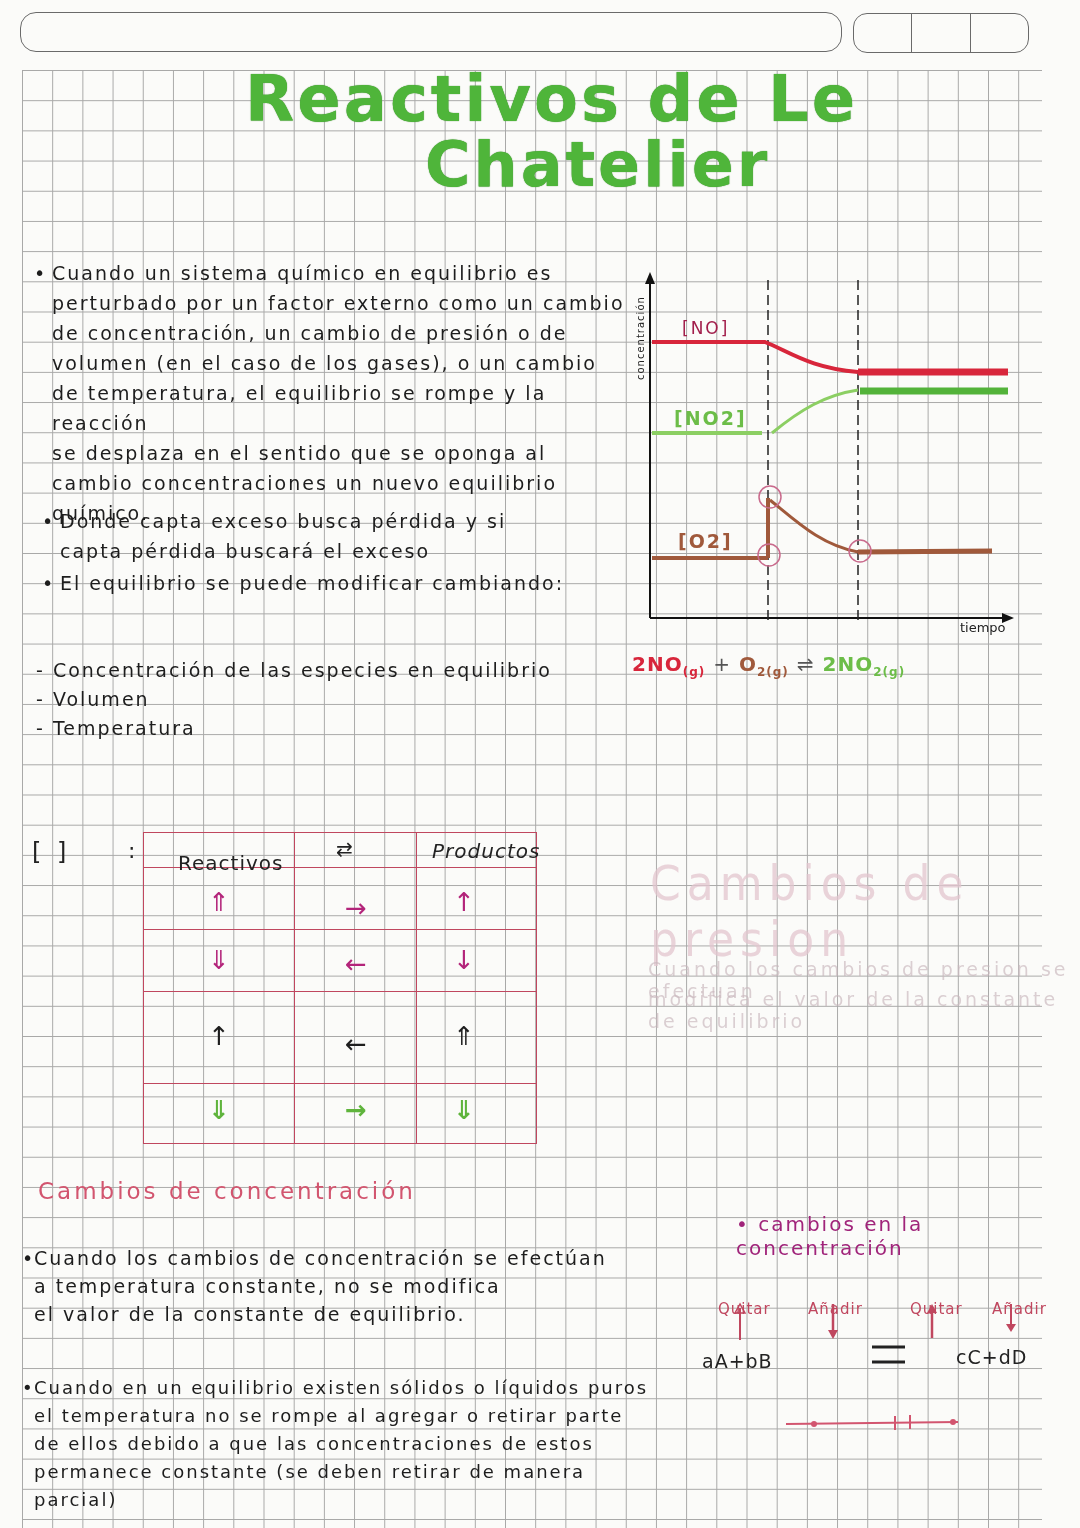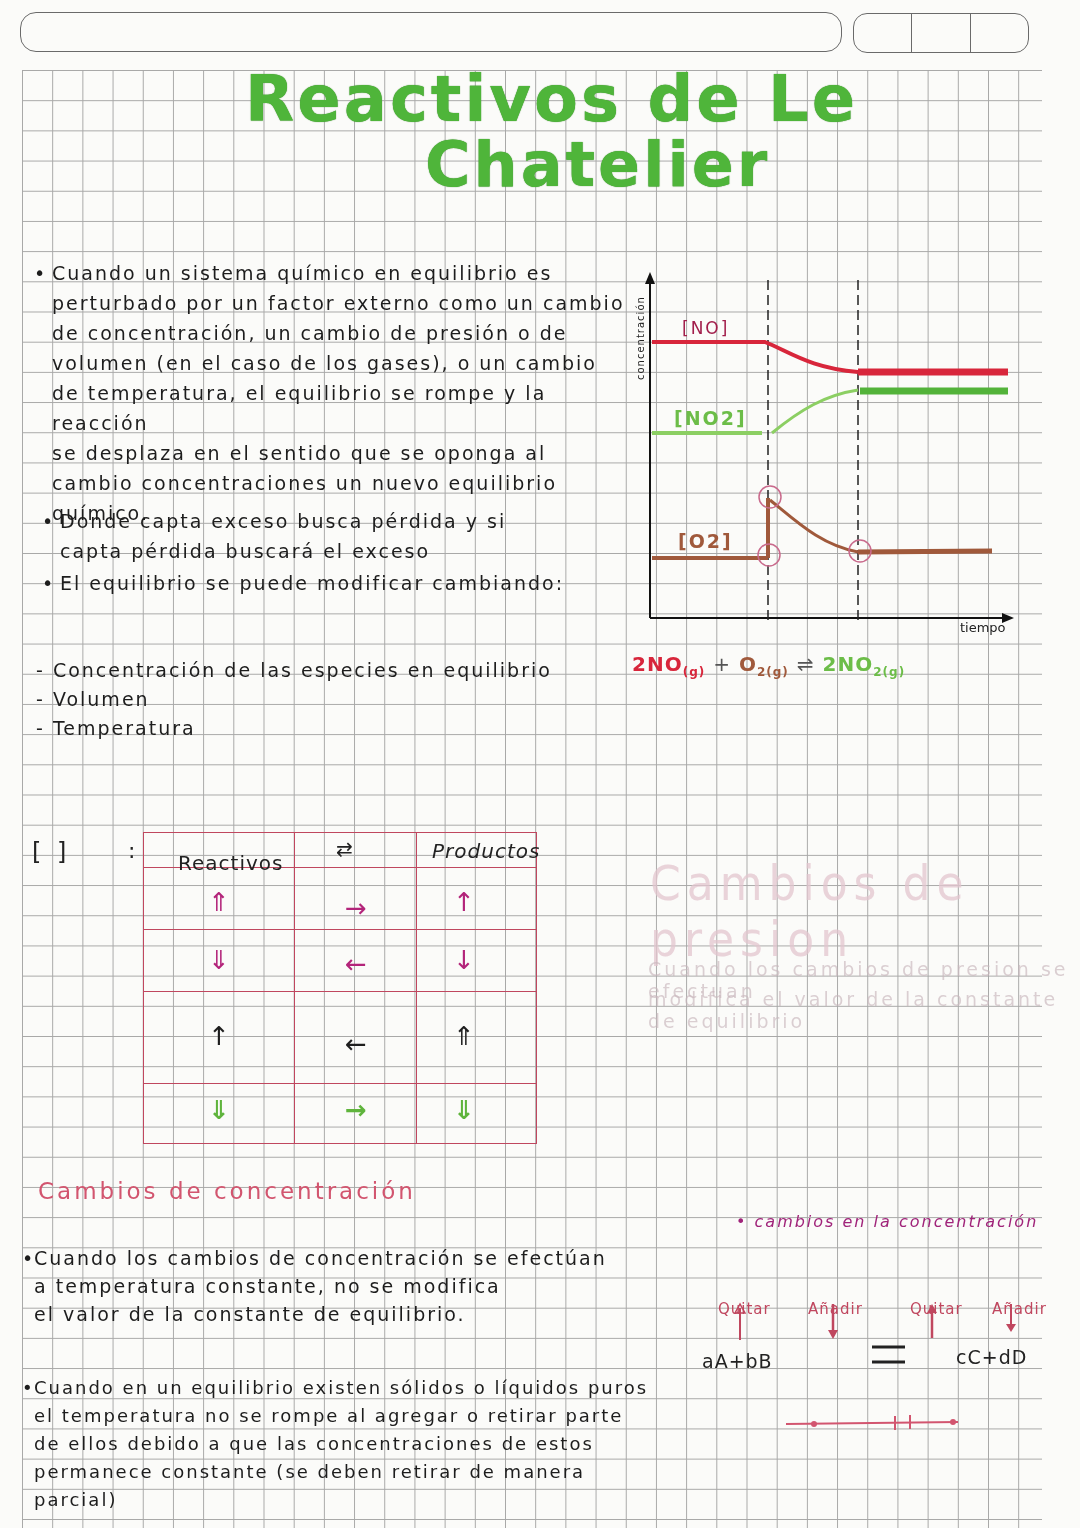--- a/index.html
+++ b/index.html
@@ -70,21 +70,21 @@
     .cell-text { position: absolute; font-size: 20px; letter-spacing: 1px; color: #222; }
     .sym { position: absolute; font-size: 26px; text-align: center; width: 60px; line-height: 1; }
     .magenta { color: #b3247a; }
     .black { color: #1e1e1e; }
     .green { color: #5fb43c; font-weight: bold; }
 
     .section-title { position: absolute; left: 38px; top: 1178px; font-size: 23px; color: #d2556f; letter-spacing: 3px; }
 
     .mini-diagram { position: absolute; left: 680px; top: 1200px; width: 390px; height: 250px; }
     .mini-diagram .lbl { position: absolute; font-size: 15px; color: #c0475f; letter-spacing: 1px; margin-top: 26px; }
-    .mini-diagram .head { position: absolute; left: 56px; top: 12px; font-size: 16px; color: #a0247a; letter-spacing: 2px; font-style: italic; }
+    .mini-diagram .head { position: absolute; left: 56px; top: 12px; font-size: 20px; color: #a0247a; letter-spacing: 2px; }
     .mini-diagram .formula { position: absolute; font-size: 19px; color: #222; letter-spacing: 1px; text-align: right; }
   </style>
 </head>
 <body>
 
 <div class="header-box"></div>
 <div class="header-cells">
   <div></div>
   <div></div>
   <div></div>

